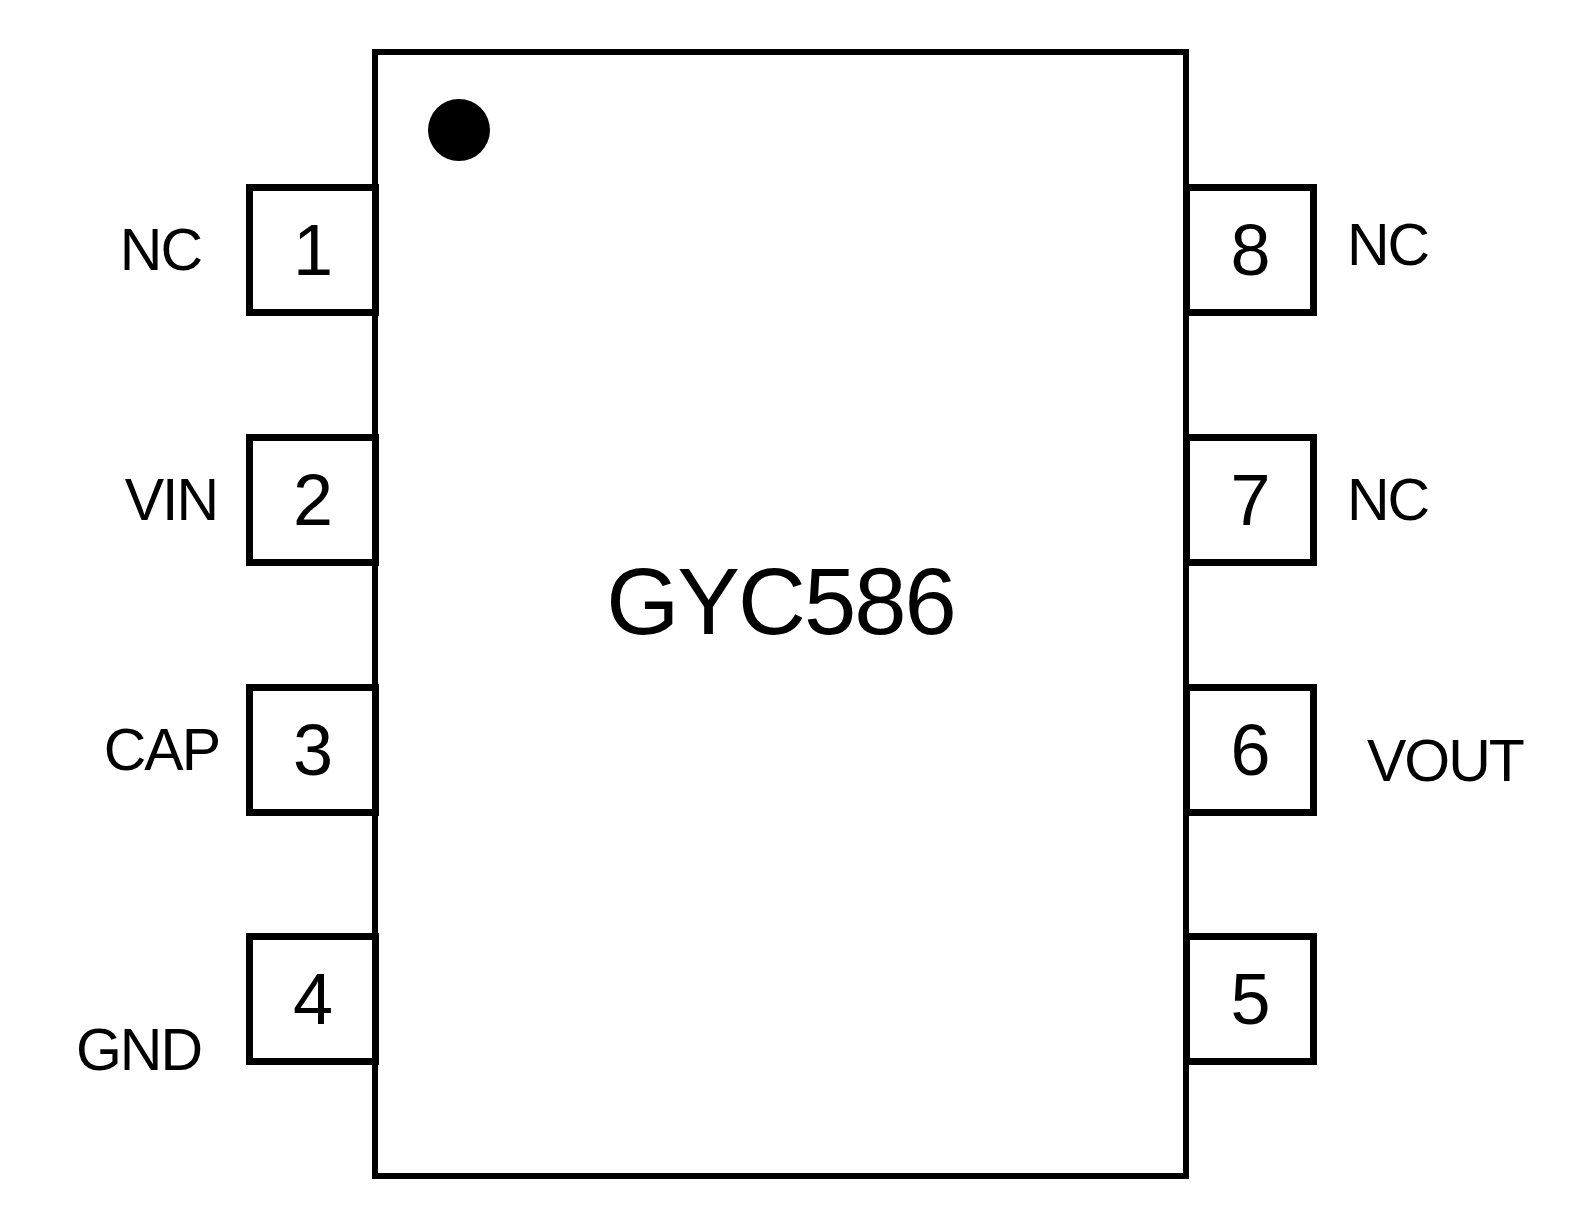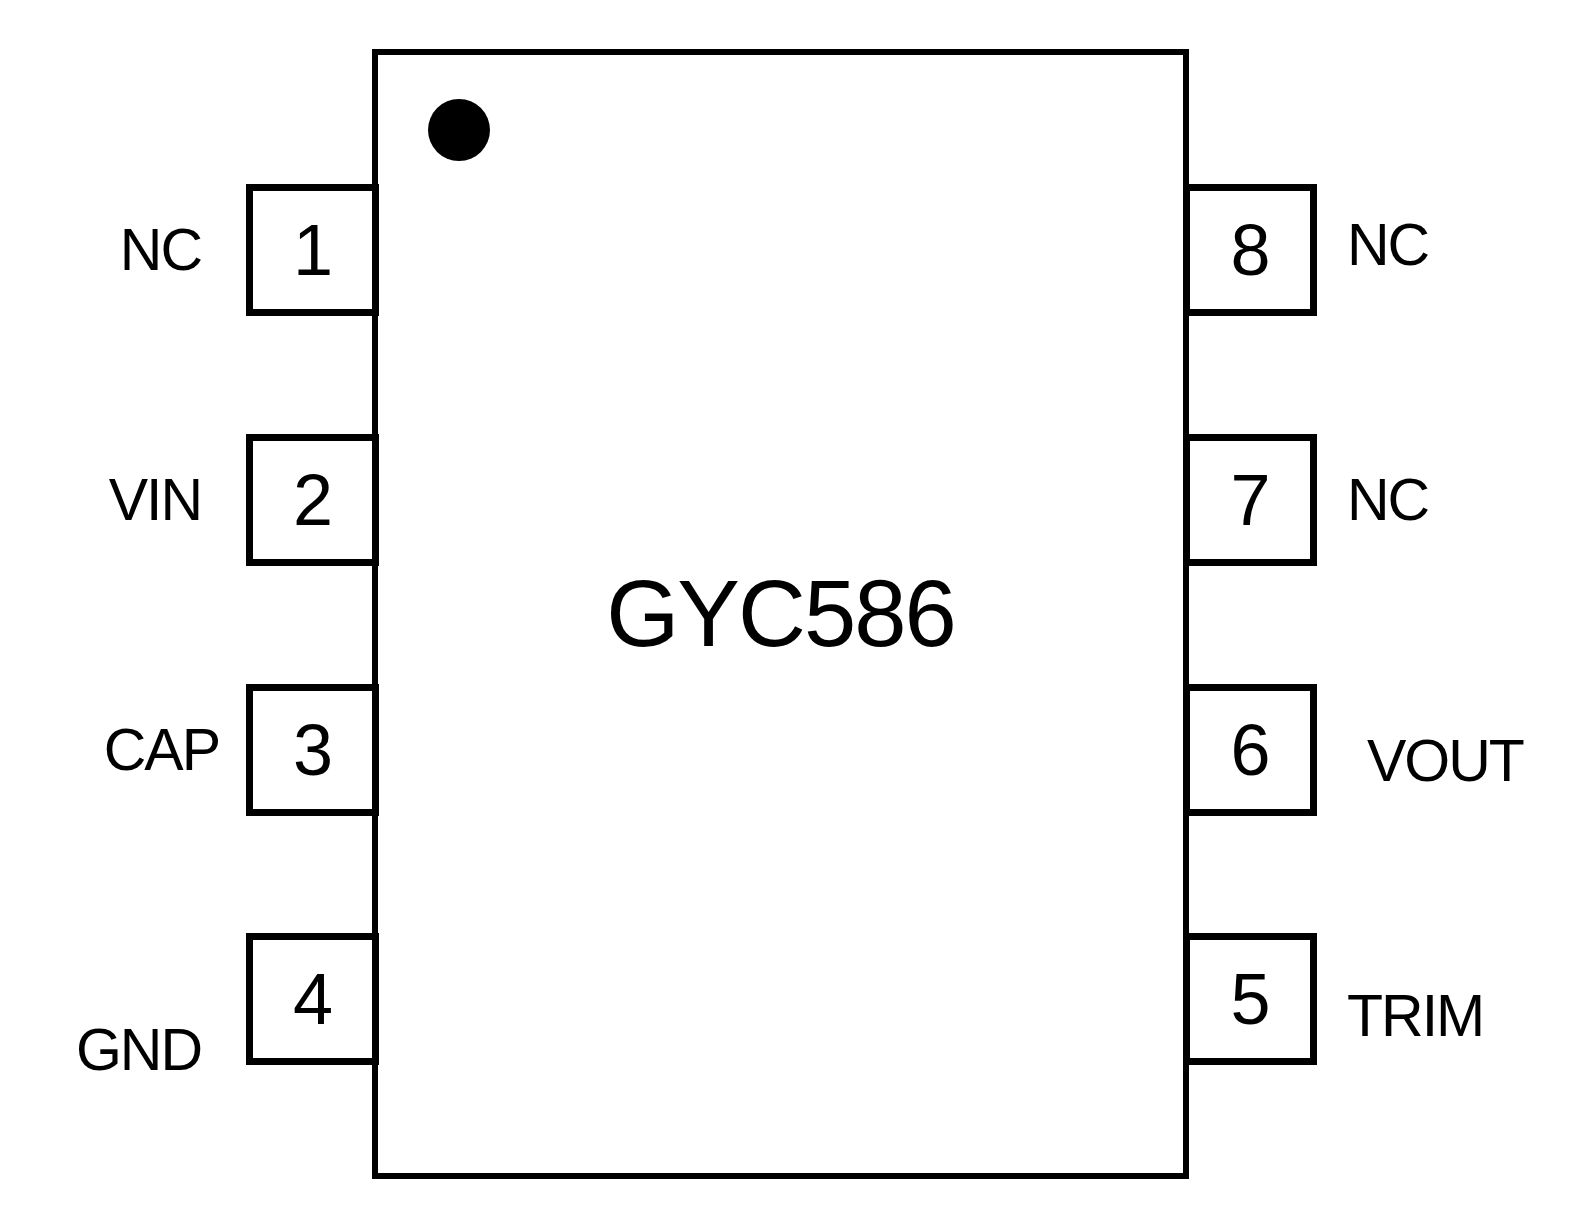--- a/index.html
+++ b/index.html
@@ -35,21 +35,21 @@
     left:428px;
     top:99px;
     width:62px;
     height:62px;
     border-radius:50%;
     background:var(--line);
   }
   .chip-title{
     position:absolute;
     left:372px;
-    top:564px;
+    top:552px;
     width:817px;
     text-align:center;
     font-size:94px;
     line-height:100px;
     letter-spacing:-2px;
     white-space:nowrap;
   }
   .pin-box{
     position:absolute;
     width:133px;
@@ -83,21 +83,21 @@
     left:0;
     width:201px;
     text-align:right;
   }
   .pin-label.right{
     left:1347px;
     width:234px;
     text-align:left;
   }
   .label-l1{ top:212px; }
-  .label-l2{ top:462px; }
+  .label-l2{ top:462px;margin-left:16px; }
   .label-l3{ top:712px;margin-left:18px; }
   .label-l4{ top:1012px; }
   .label-r1{ top:207px; }
   .label-r2{ top:462px; }
   .label-r3{ top:723px;margin-left:20px; }
   .label-r4{ top:978px; }
 </style>
 </head>
 <body>
 
@@ -136,15 +136,14 @@
   </div>
 
   <div class="pin-label left label-l1">NC</div>
   <div class="pin-label left label-l2">VIN</div>
   <div class="pin-label left label-l3">CAP</div>
   <div class="pin-label left label-l4">GND</div>
 
   <div class="pin-label right label-r1">NC</div>
   <div class="pin-label right label-r2">NC</div>
   <div class="pin-label right label-r3">VOUT</div>
-  <div class="pin-label right label-r4">TRIM</div>
 
 </div>
 
 </body></html>

